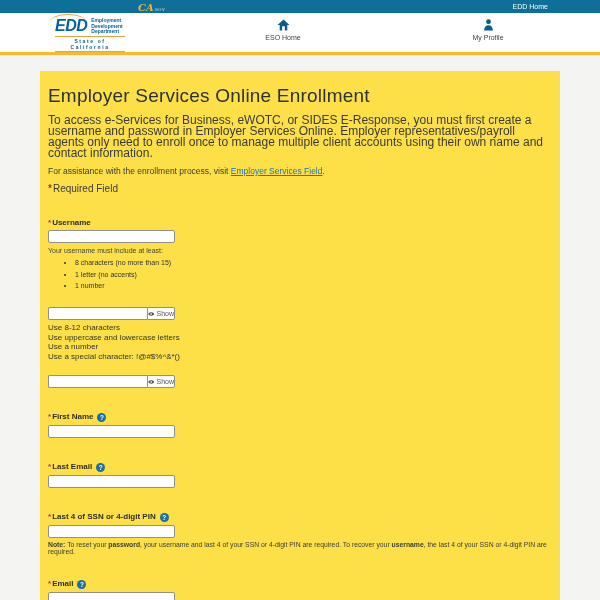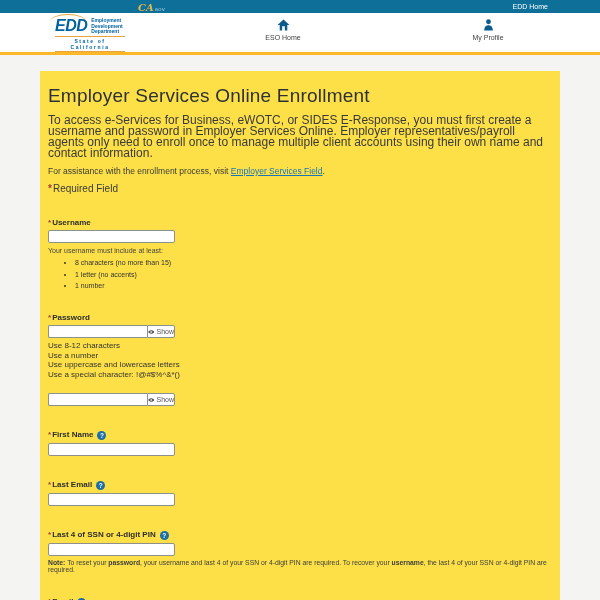--- a/index.html
+++ b/index.html
@@ -131,36 +131,35 @@
     <input class="tinput" type="text" value="" style="">
     <div class="hint">Your username must include at least:</div>
     <ul class="rules">
       <li>8 characters (no more than 15)</li>
       <li>1 letter (no accents)</li>
       <li>1 number</li>
     </ul>
   </div>
 
   <div class="fg" id="g-password">
-    <label><span class="ast">*</span><span>Password</span></label>
     <div class="pw-group">
       <input class="tinput" type="password" value="" style="">
       <button class="show-btn">
         <svg viewBox="0 0 20 12" width="9" height="6">
           <path d="M10 0.8 C5 0.8 1.8 4 0.5 6 C1.8 8 5 11.2 10 11.2 C15 11.2 18.2 8 19.5 6 C18.2 4 15 0.8 10 0.8 Z" fill="#555"></path>
           <circle cx="10" cy="6" r="2.7" fill="#fff"></circle>
           <circle cx="10" cy="6" r="1.4" fill="#555"></circle>
         </svg>
         <span>Show</span>
       </button>
     </div>
     <div class="pw-rules">
       <div>Use 8-12 characters</div>
+      <div>Use uppercase and lowercase letters</div>
       <div>Use a number</div>
-      <div>Use uppercase and lowercase letters</div>
       <div>Use a special character: !@#$%^&amp;*()</div>
     </div>
   </div>
 
   <div class="fg" id="g-reenter-password">
     <div class="pw-group">
       <input class="tinput" type="password" value="" style="">
       <button class="show-btn">
         <svg viewBox="0 0 20 12" width="9" height="6">
           <path d="M10 0.8 C5 0.8 1.8 4 0.5 6 C1.8 8 5 11.2 10 11.2 C15 11.2 18.2 8 19.5 6 C18.2 4 15 0.8 10 0.8 Z" fill="#555"></path>

